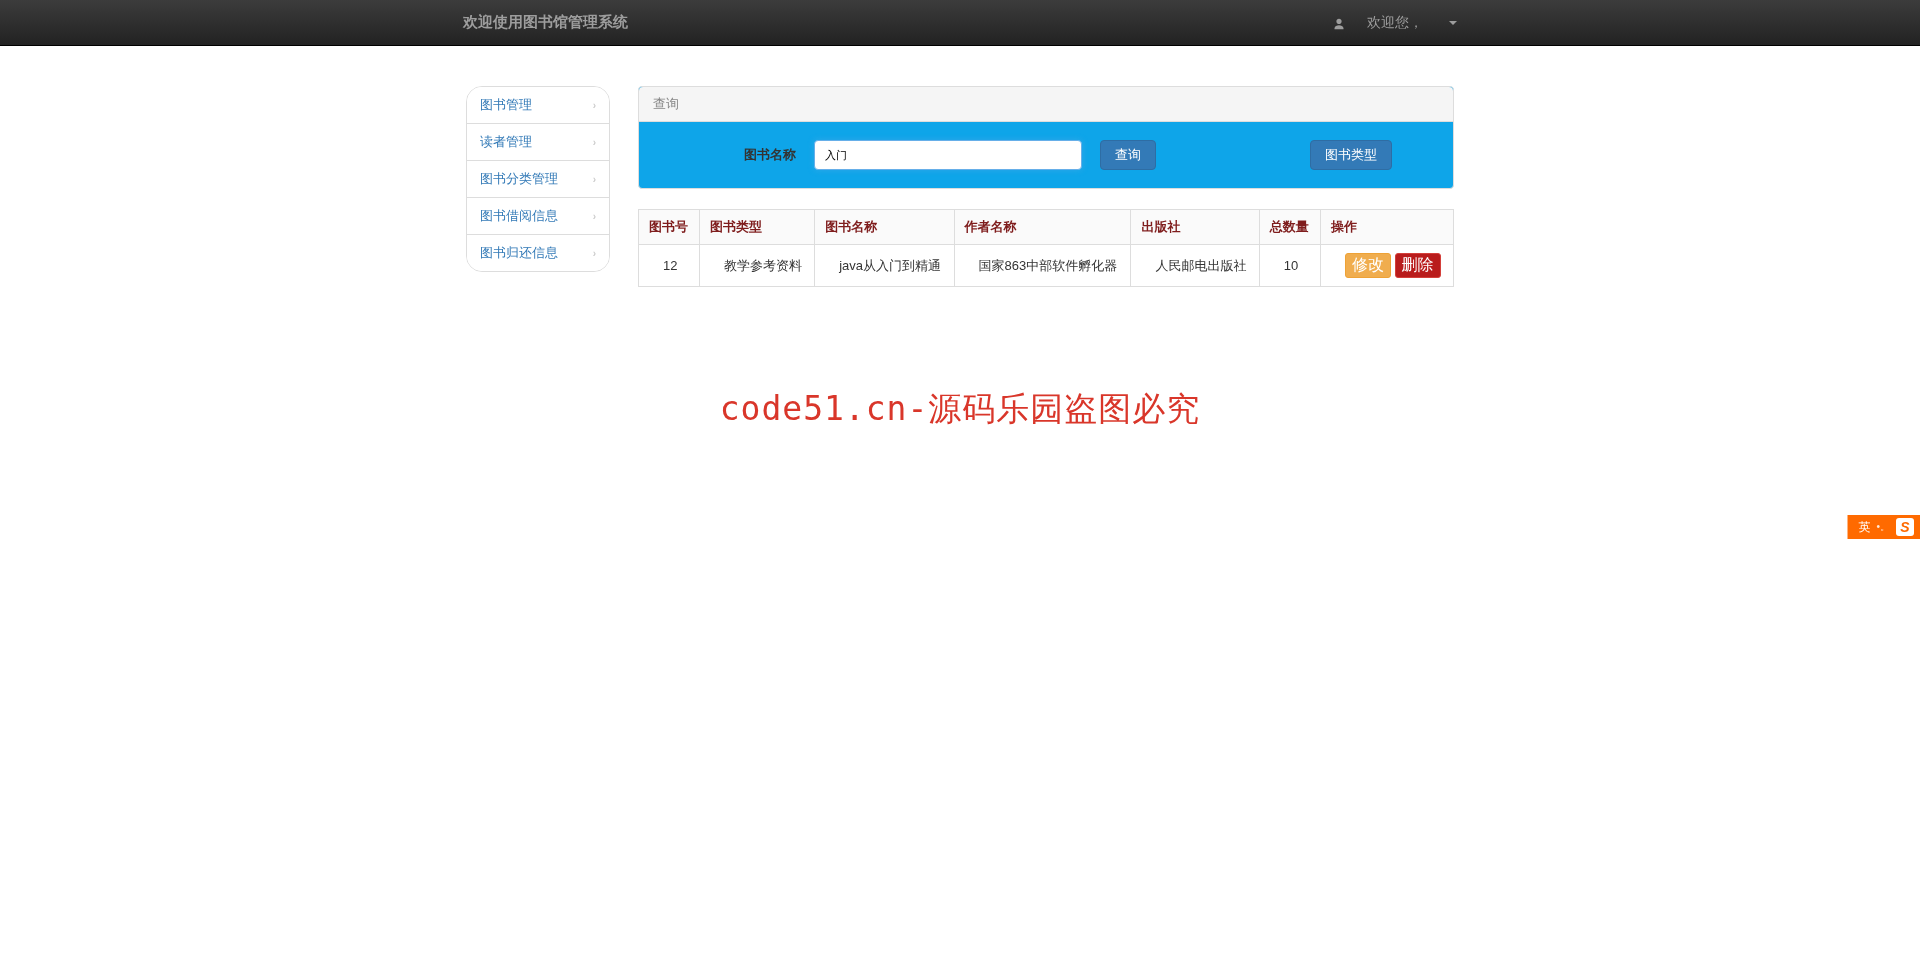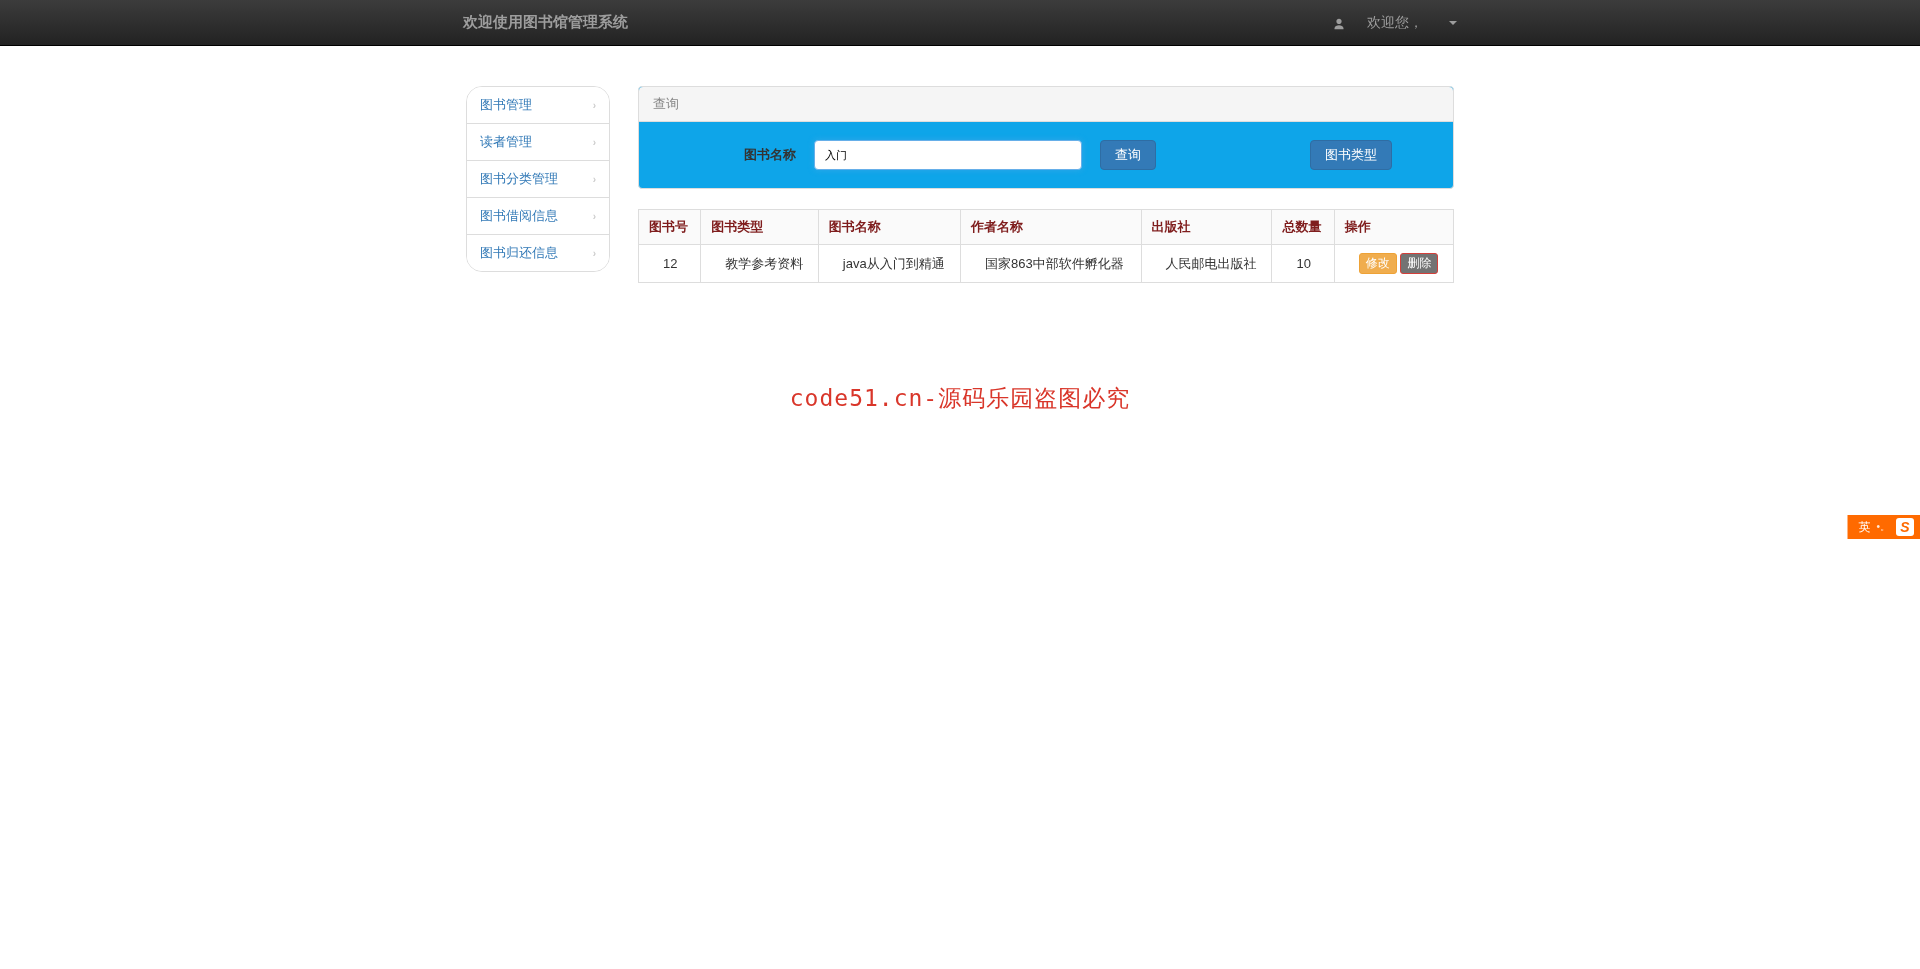--- a/index.html
+++ b/index.html
@@ -146,23 +146,23 @@
       text-align: center;
       white-space: nowrap;
     }
     .btn-primary {
       background: #337ab7;
       border-color: #2e6da4;
       color: #fff;
     }
     .btn-gap { width: 118px; }
     
-    .btn-xs { padding: 1px 6px; font-size: 12px; border-radius: 3px; }
+    .btn-xs { padding: 1px 6px; font-size: 16px; border-radius: 3px; }
     .btn-warning { background: #f0ad4e; border-color: #eea236; color: #fff; }
-    .btn-danger { background: #737373; border-color: #d43f3a; color: #fff; }
+    .btn-danger { background: #b91c1c; border-color: #d43f3a; color: #fff; }
     
     
     .table {
       width: 100%;
       border-collapse: collapse;
       border: 1px solid #ddd;
       font-size: 13px;
     }
     .table th, .table td {
       border: 1px solid #ddd;
@@ -174,21 +174,21 @@
       background: #fafafa;
       font-weight: bold;
       color: #7f1d1d;
     }
     .table td { color: #333; padding-left: 24px; }
     .ops-cell { white-space: nowrap; }
     
     
     .watermark {
       text-align: center;
-      font-size: 23px;
+      font-size: 33px;
       color: #d9362a;
       margin-top: 100px;
       font-family: "SimSun", monospace;
       letter-spacing: 1px;
     }
     
     
     .ime-widget {
       position: fixed;
       right: 0;

